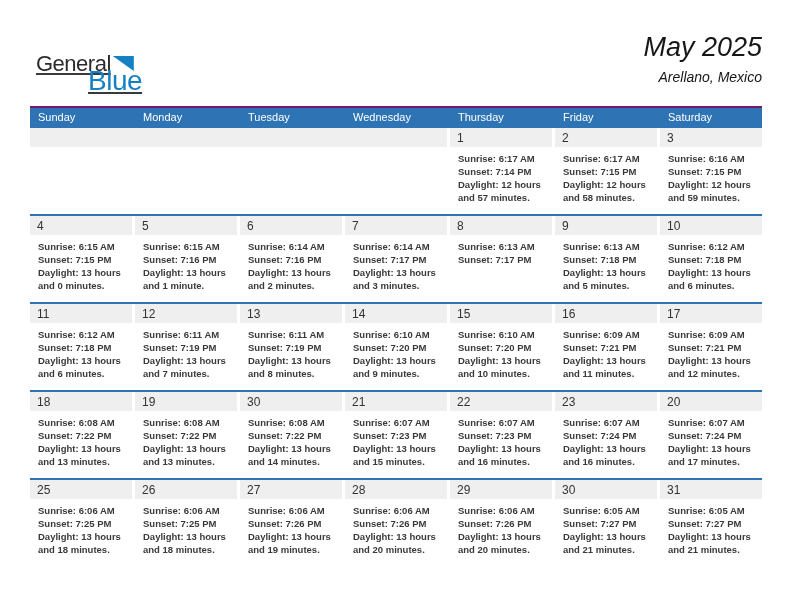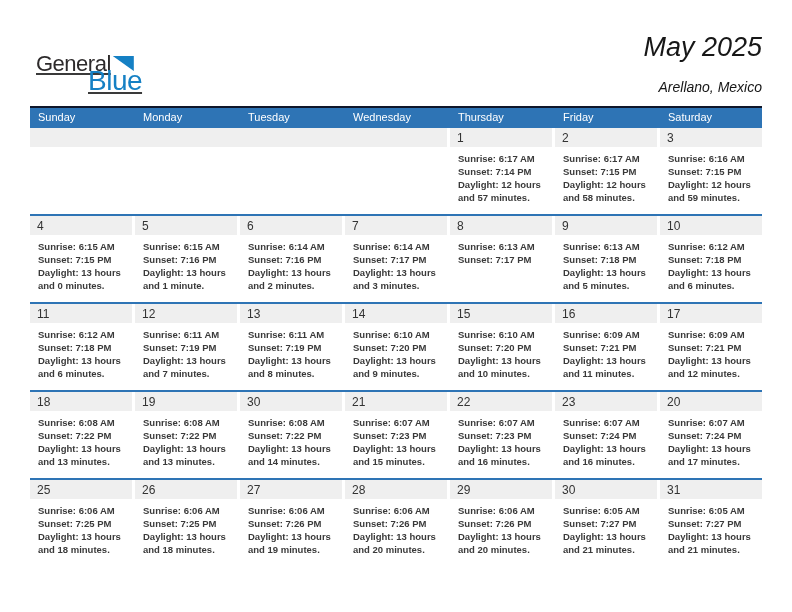--- a/index.html
+++ b/index.html
@@ -27,29 +27,29 @@
     clip-path: polygon(0 0, 100% 0, 100% 100%);
   }
   .logo-blue {
     font-size: 28px; line-height: 20px; color: #1580c4;
     letter-spacing: -0.5px;
     margin-left: 52px; margin-top: -3px;
   }
 
   .title-block { position: absolute; right: 30px; top: 32px; text-align: right; font-style: italic; }
   .page-title { font-size: 27px; line-height: 30px; color: #171717; font-weight: 400; }
-  .page-subtitle { font-size: 14px; line-height: 18px; color: #171717; margin-top: 16px; }
+  .page-subtitle { font-size: 14px; line-height: 18px; color: #171717; margin-top: 6px; }
 
   
   .calendar { position: absolute; left: 30px; top: 106px; width: 732px; }
 
   .weekday-row {
     display: grid; grid-template-columns: repeat(7, 1fr); column-gap: 3px;
     background: #2e74b5;
-    border-top: 2px solid #0f172a;
+    border-top: 2px solid #701a75;
     height: 20px; align-items: center;
   }
   .weekday-cell {
     color: #ffffff; font-size: 11px; padding-left: 8px;
     white-space: nowrap; overflow: hidden;
   }
 
   .week-row {
     display: grid; grid-template-columns: repeat(7, 1fr); column-gap: 3px;
     border-top: 2px solid #2e74b5;

